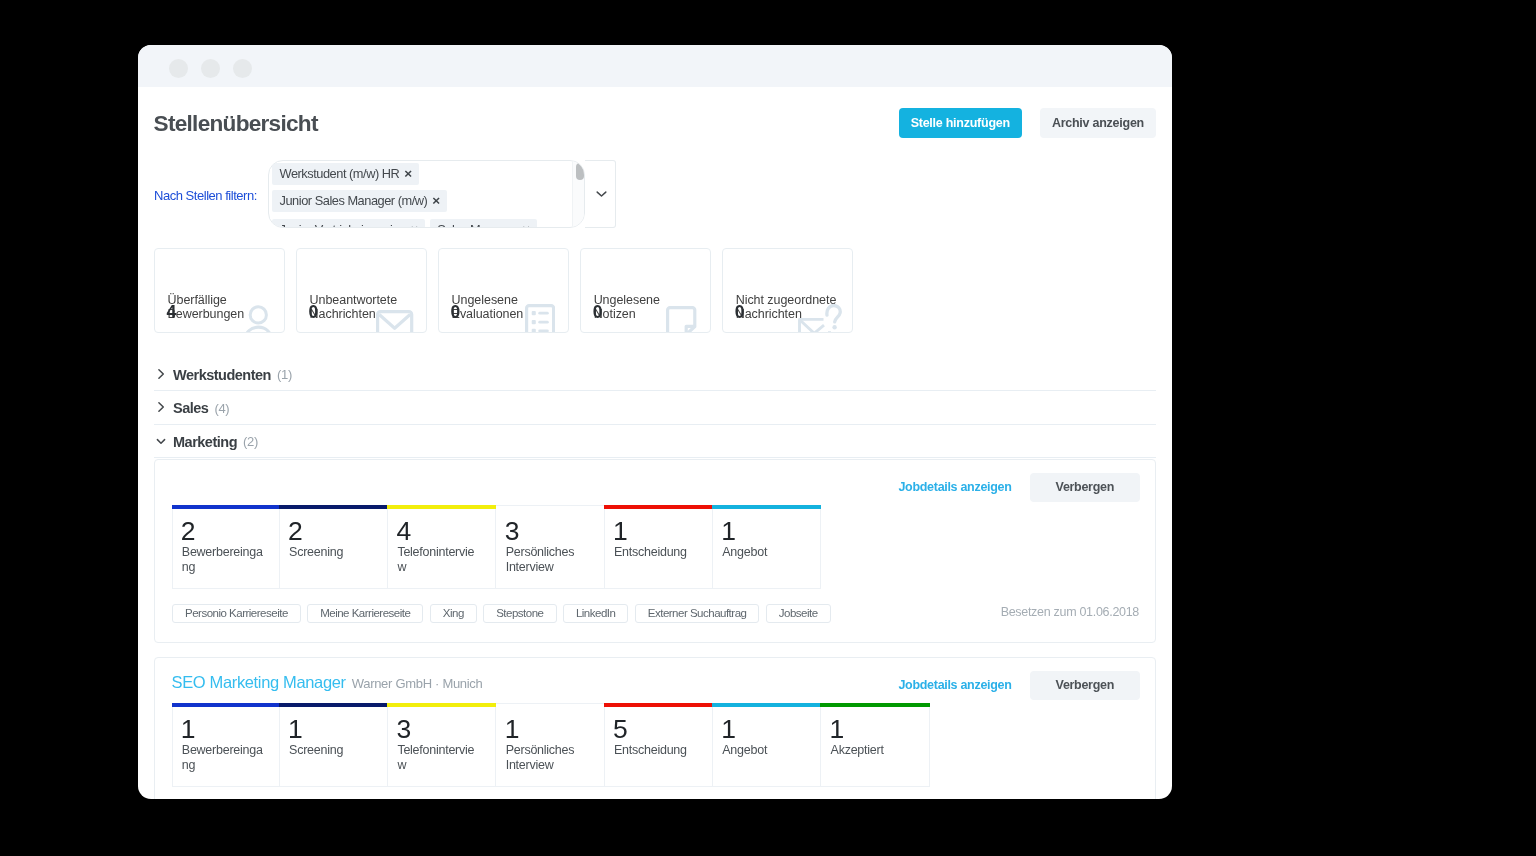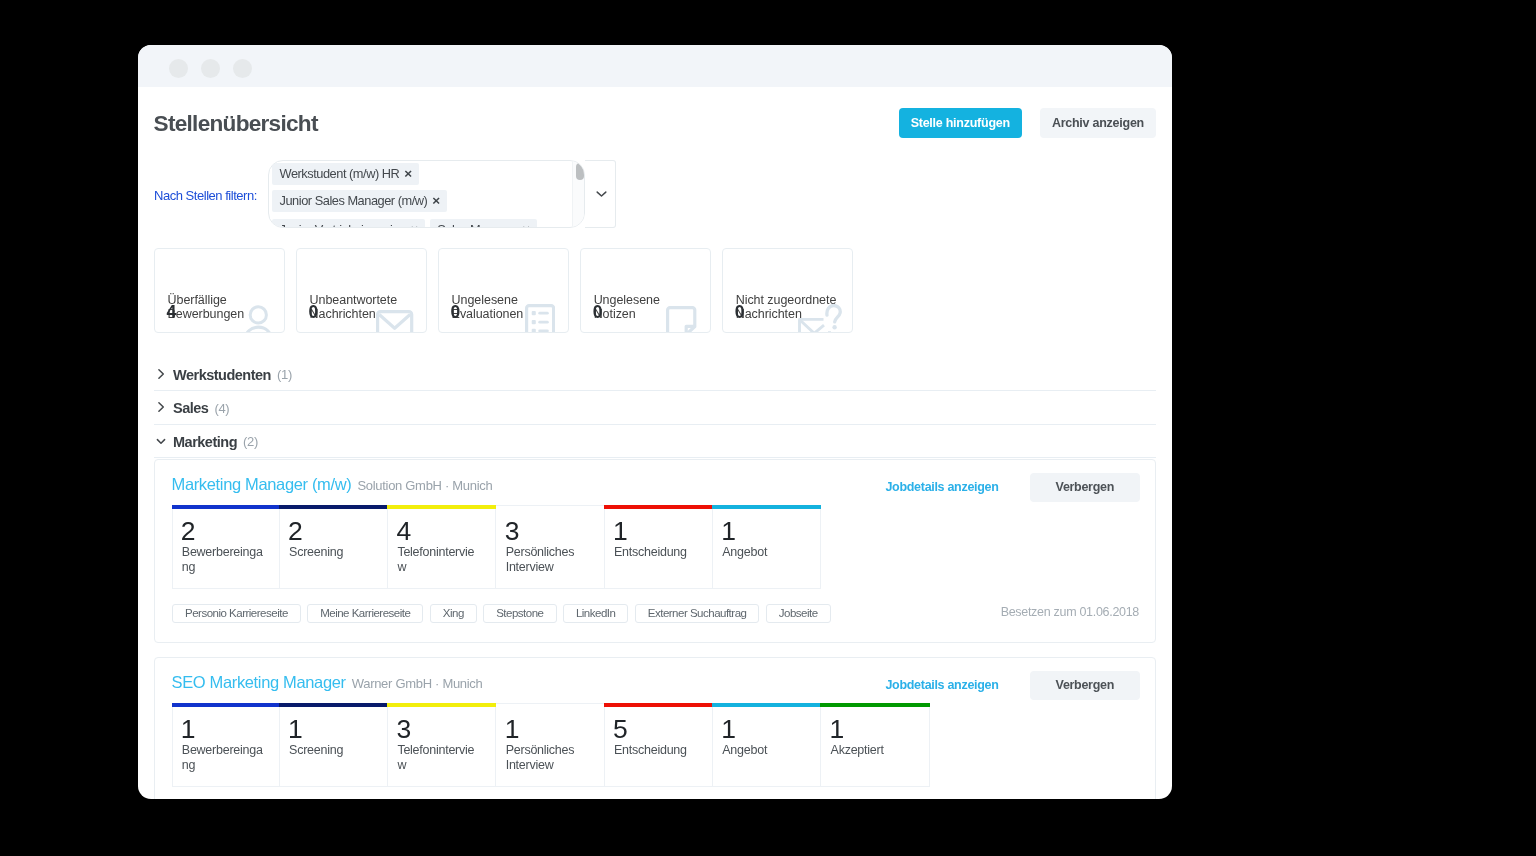--- a/index.html
+++ b/index.html
@@ -48,21 +48,21 @@
   .sec-caret { width:18.5px; color:#44484c; display:flex; justify-content:flex-start; align-items:center; padding-left:0.5px; }
   .sec-name { font-size:14.5px; font-weight:bold; color:#3a3f44; letter-spacing:-0.5px; position:relative; top:1px; }
   .sec-count { font-size:13px; color:#9aa3ab; margin-left:6px; letter-spacing:-0.3px; position:relative; top:1px; }
 
   .jobcard { box-sizing:border-box; border:1px solid #e9eef2; border-radius:4px; background:#fff; position:relative; margin-top:1px; height:183.5px; }
   .jobcard-2 { margin-top:14.5px; height:183.5px; }
   .job-head { position:absolute; left:16.5px; top:15px; display:flex; align-items:baseline; }
   .job-title { font-size:16.5px; color:#35bdef; letter-spacing:-0.35px; text-decoration:none; line-height:18px; }
   .job-sub { font-size:13px; color:#9aa3ab; letter-spacing:-0.3px; margin-left:6px; line-height:18px; }
   .job-actions { position:absolute; right:15px; top:12.7px; display:flex; align-items:center; }
-  .job-link { font-size:12.5px; color:#2bb0e8; font-weight:bold; letter-spacing:-0.3px; text-decoration:none; margin-right:31px; }
+  .job-link { font-size:12.5px; color:#2bb0e8; font-weight:bold; letter-spacing:-0.3px; text-decoration:none; margin-right:18px; }
   .job-btn { background:#f1f4f7; color:#4d5257; font-size:12.5px; font-weight:bold; letter-spacing:-0.3px; padding:0 26px; height:29px; line-height:29px; border-radius:4px; }
 
   .stages { display:flex; position:absolute; left:16.5px; top:45.2px; }
   .stage { box-sizing:border-box; width:108.3px; border:1px solid #edf1f5; border-left:none; position:relative; height:83.5px; }
   .stage:first-child { border-left:1px solid #edf1f5; }
   .stage .bar { position:absolute; left:-1px; right:-1px; top:-1px; height:4px; }
   .stage .n { position:absolute; left:8.3px; top:11.5px; font-size:26.5px; font-weight:normal; color:#202428; letter-spacing:-0.3px; line-height:27px; }
   .stage .t { position:absolute; left:9.3px; width:84px; top:38.5px; font-size:12.5px; color:#4b5156; line-height:15px; letter-spacing:-0.25px; overflow-wrap:anywhere; }
 
   .srcs { display:flex; gap:6.4px; position:absolute; left:17px; top:144.2px; }
@@ -167,24 +167,20 @@
         <div class="sec-row">
           <div class="sec-caret">
             <svg width="12" height="12" viewBox="0 0 12 12">
               <path d="M2.4 4.6 L6.0 8.2 L9.6 4.6" fill="none" stroke="#44484c" stroke-width="1.5" stroke-linecap="round" stroke-linejoin="round"></path>
             </svg>
           </div>
           <span class="sec-name">Marketing</span>
           <span class="sec-count">(2)</span>
         </div>
         <div class="jobcard">
-          <div class="job-head">
-            <a class="job-title">Marketing Manager (m/w)</a>
-            <span class="job-sub">Solution GmbH · Munich</span>
-          </div>
           <div class="job-actions">
             <a class="job-link">Jobdetails anzeigen</a>
             <div class="job-btn">Verbergen</div>
           </div>
           <div class="stages">
             <div class="stage">
               <div class="bar" style="background: rgb(17, 51, 204);"></div>
               <div class="n">2</div>
               <div class="t">Bewerbereingang</div>
             </div>

